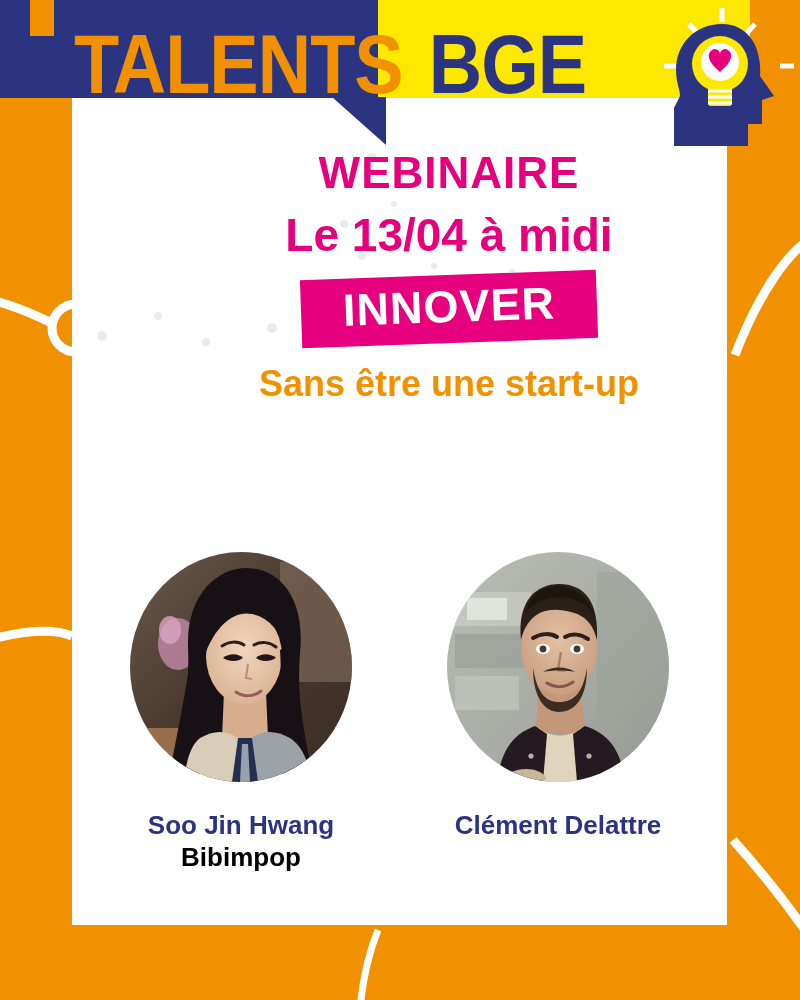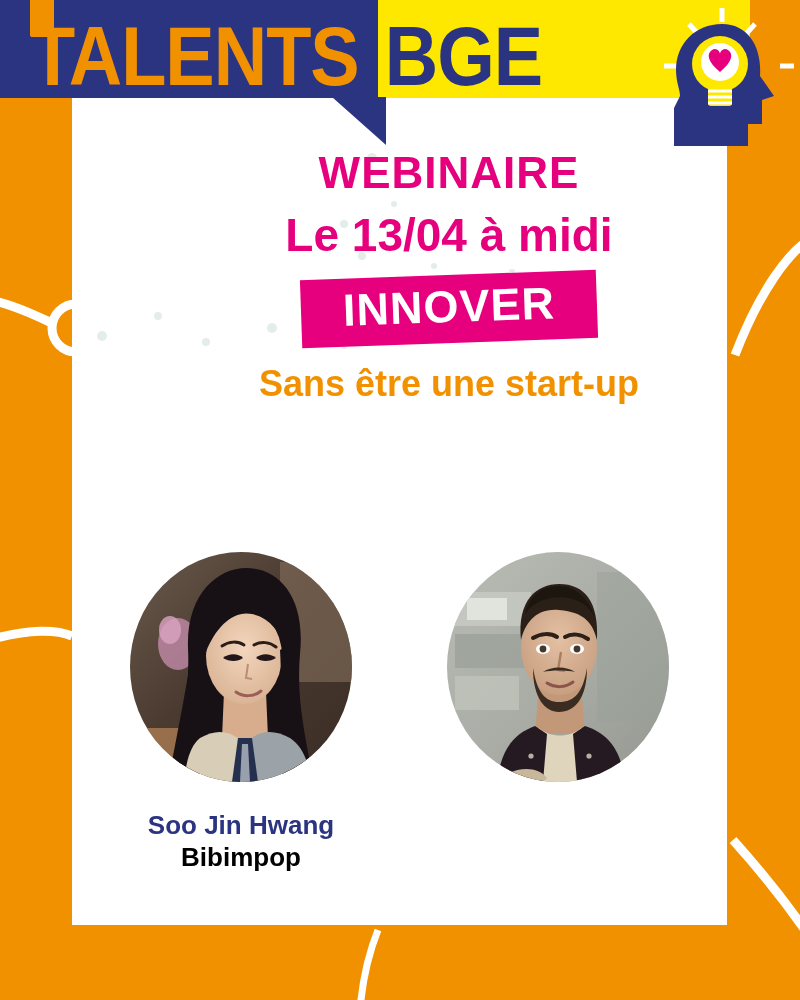--- a/index.html
+++ b/index.html
@@ -36,22 +36,22 @@
   .banner-yellow{
     position:absolute;left:378px;top:0;width:372px;height:98px;
     background:#FFE800;
   }
   .banner-tail{
     position:absolute;left:332px;top:97px;width:0;height:0;
     border-left:54px solid transparent;
     border-top:48px solid #2B3480;
   }
   .logo-row{
-    position:absolute;left:0;top:8px;width:750px;height:98px;
-    display:flex;align-items:center;
+    position:absolute;left:0;top:16px;width:750px;height:98px;
+    display:flex;align-items:center;padding-left:44px;
   }
   .logo-talents{
     color:#F29100;font-size:74px;font-weight:bold;
     letter-spacing:-1px;line-height:1;
     margin-left:30px;
     font-family:"Liberation Sans", sans-serif;
     transform:scaleY(1.12);
   }
   .logo-bge{
     color:#2B3480;font-size:74px;font-weight:bold;
@@ -300,17 +300,18 @@
           <path d="M92 176 C 104 186 122 186 134 176 L 142 230 L 84 230 Z" fill="#ded5bc"></path>
 
           <path d="M88 174 C 66 182 54 198 50 230 L 96 230 L 100 182 Z" fill="#251a22"></path>
           <path d="M138 174 C 162 182 174 198 178 230 L 130 230 L 126 182 Z" fill="#251a22"></path>
           <circle cx="84" cy="204" r="2.6" fill="#b9b0a4"></circle>
           <circle cx="142" cy="204" r="2.6" fill="#b9b0a4"></circle>
           <circle cx="88" cy="226" r="2.6" fill="#b9b0a4"></circle>
           <path d="M60 222 C 76 214 92 216 100 226 L 96 230 L 58 230 Z" fill="#c9b79c"></path>
         </svg>
       </div>
+      <div class="sp-name">Clément Delattre</div>
     </div>
 
   </div>
 
 </div>
 
 </body></html>

